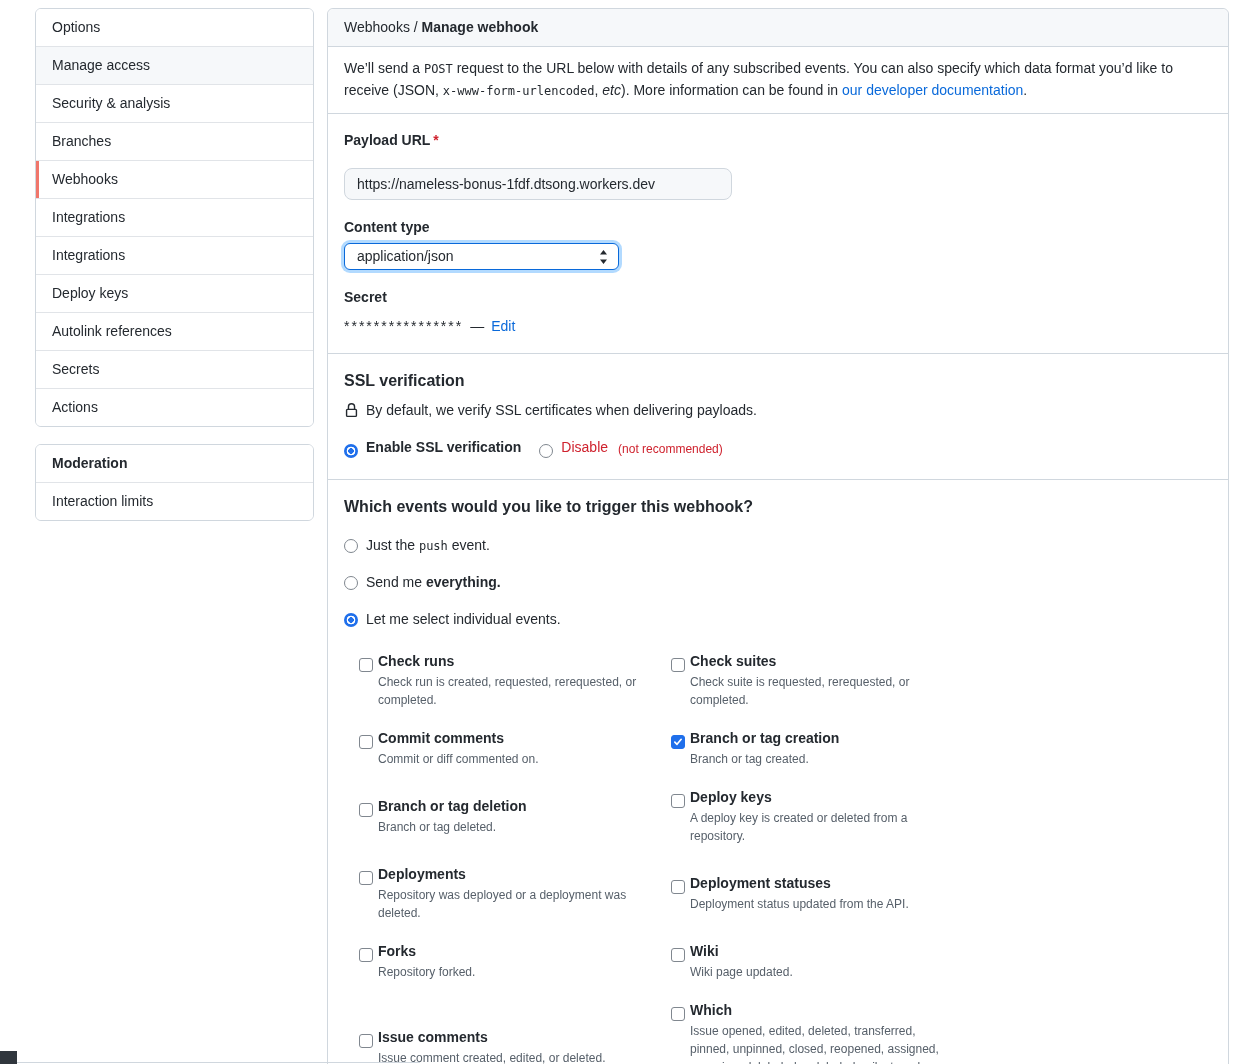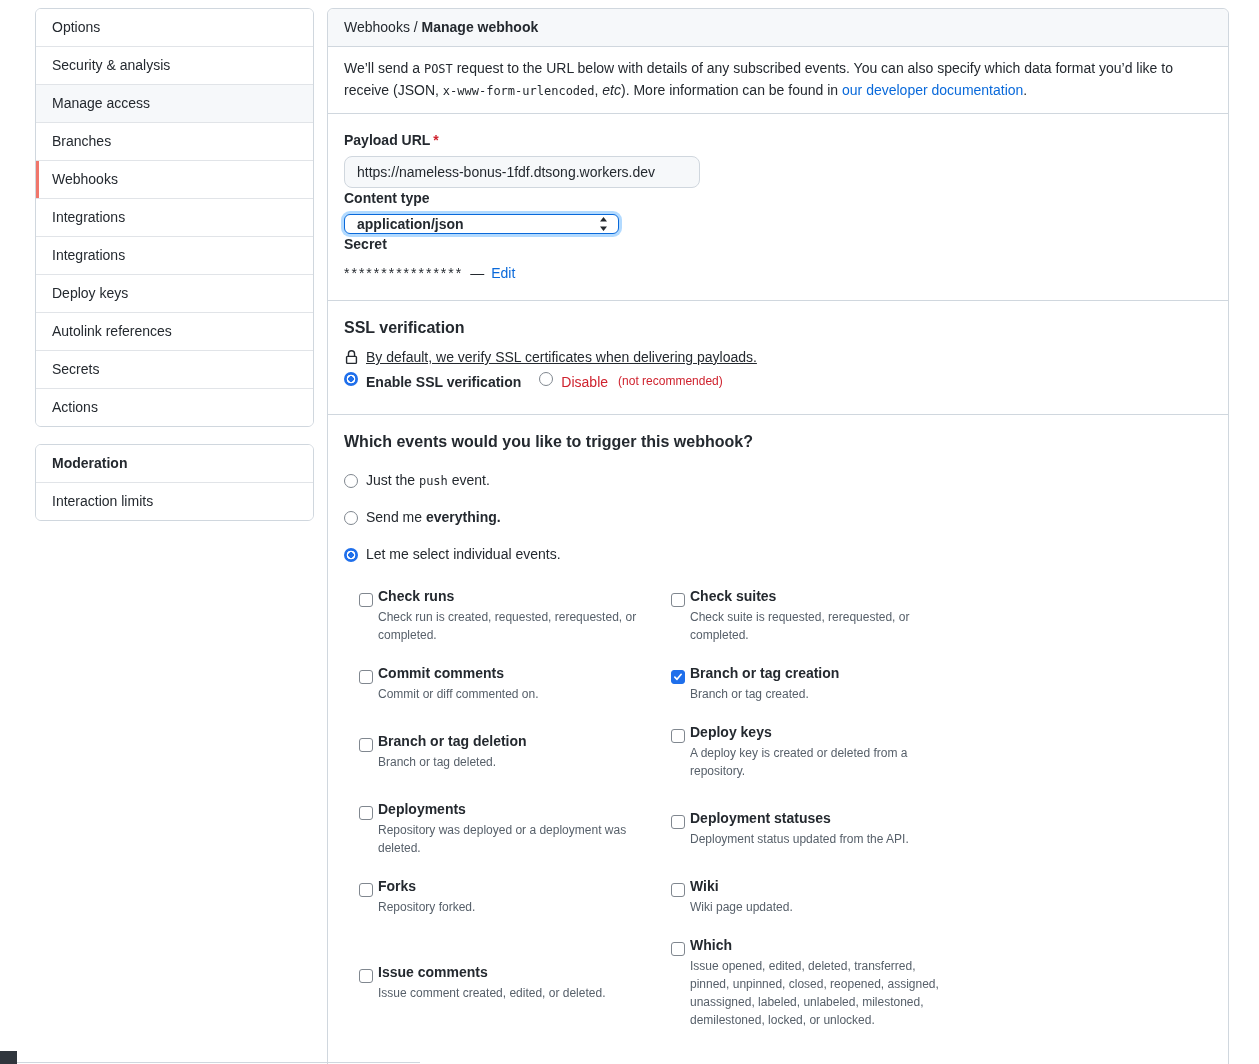--- a/index.html
+++ b/index.html
@@ -24,39 +24,39 @@
     padding:8px 16px;font-size:14px;}
   .crumb-link{color:#24292f;text-decoration:none;cursor:pointer;}
   .crumb-current{font-weight:700;}
 
   .intro{padding:11px 16px;border-bottom:1px solid #d0d7de;}
   .intro p{margin:0;font-size:14px;line-height:21px;}
   .code{font-family:"DejaVu Sans Mono","Liberation Mono",monospace;font-size:12px;}
   a.link{color:#0969da;text-decoration:none;cursor:pointer;}
 
   .form-section{padding:16px;border-bottom:1px solid #d0d7de;}
-  .field + .field{}
+  .field + .field{margin-top:17px;}
   .field-label{display:block;font-weight:700;font-size:14px;margin:0 0 5px;}
   .required{color:#cf222e;margin-left:3px;}
-  .text-input{width:356px;height:32px;box-sizing:border-box;padding:5px 12px;font-size:14px;
+  .text-input{width:388px;height:32px;box-sizing:border-box;padding:5px 12px;font-size:14px;
     color:#24292f;background:#f6f8fa;border:1px solid #d0d7de;border-radius:8px;
-    font-family:"Liberation Sans",sans-serif;outline:none;}
-  .select-box{width:275px;height:20px;box-sizing:border-box;background:#fff;
+    font-family:"Liberation Sans",sans-serif;outline:none;margin-top:12px;}
+  .select-box{width:275px;height:27px;box-sizing:border-box;background:#fff;
     border:1px solid #0969da;border-radius:6px;box-shadow:0 0 0 3px rgba(84,174,255,.45);
     display:flex;align-items:center;justify-content:space-between;padding:0 10px 0 12px;
-    font-size:14px;cursor:pointer;font-weight:bold;}
+    font-size:14px;cursor:pointer;}
   .secret-line{display:flex;align-items:center;gap:7px;font-size:14px;margin-top:8px;}
   .masked{letter-spacing:2px;font-size:14px;}
 
   .ssl-section{padding:15px 16px 21px;border-bottom:1px solid #d0d7de;}
   .section-heading{font-size:16px;font-weight:700;margin:0 0 7px;}
-  .ssl-desc{display:flex;align-items:center;gap:7px;margin:0 0 4px;font-size:14px;text-decoration:underline;}
+  .ssl-desc{display:flex;align-items:center;gap:7px;margin:0 0 16px;font-size:14px;}
   .icon16{flex:none;display:inline-flex;}
   .ssl-radios{display:flex;align-items:center;gap:18px;}
-  .radio-row{display:flex;align-items:flex-start;gap:8px;cursor:pointer;}
+  .radio-row{display:flex;align-items:flex-end;gap:8px;cursor:pointer;}
   .radio{width:14px;height:14px;border-radius:50%;border:1px solid #80878f;background:#fff;
     box-sizing:border-box;flex:none;}
   .radio.checked{border:none;
     background:radial-gradient(circle,#1f6feb 0 2.6px,#ffffff 3px 4.2px,#1f6feb 4.6px 7px);}
   .bold-label{font-weight:700;}
   .danger{color:#cf222e;}
   .danger-note{color:#cf222e;font-size:12px;margin-left:2px;}
 
   .events-section{padding:15px 16px 40px;}
   .events-question{font-size:16px;font-weight:700;margin:0 0 6px;}
@@ -75,22 +75,22 @@
   .cutoff-line{position:absolute;left:17px;bottom:1px;width:403px;height:1px;background:#d0d7de;}
 </style>
 </head>
 <body>
 
 <div class="screen">
 
   <nav class="sidebar">
     <div class="nav-card">
       <div class="nav-item">Options</div>
+      <div class="nav-item hovered">Manage access</div>
       <div class="nav-item">Security &amp; analysis</div>
-      <div class="nav-item hovered">Manage access</div>
       <div class="nav-item">Branches</div>
       <div class="nav-item active">Webhooks</div>
       <div class="nav-item">Integrations</div>
       <div class="nav-item">Integrations</div>
       <div class="nav-item">Deploy keys</div>
       <div class="nav-item">Autolink references</div>
       <div class="nav-item">Secrets</div>
       <div class="nav-item">Actions</div>
     </div>
     <div class="nav-card">

